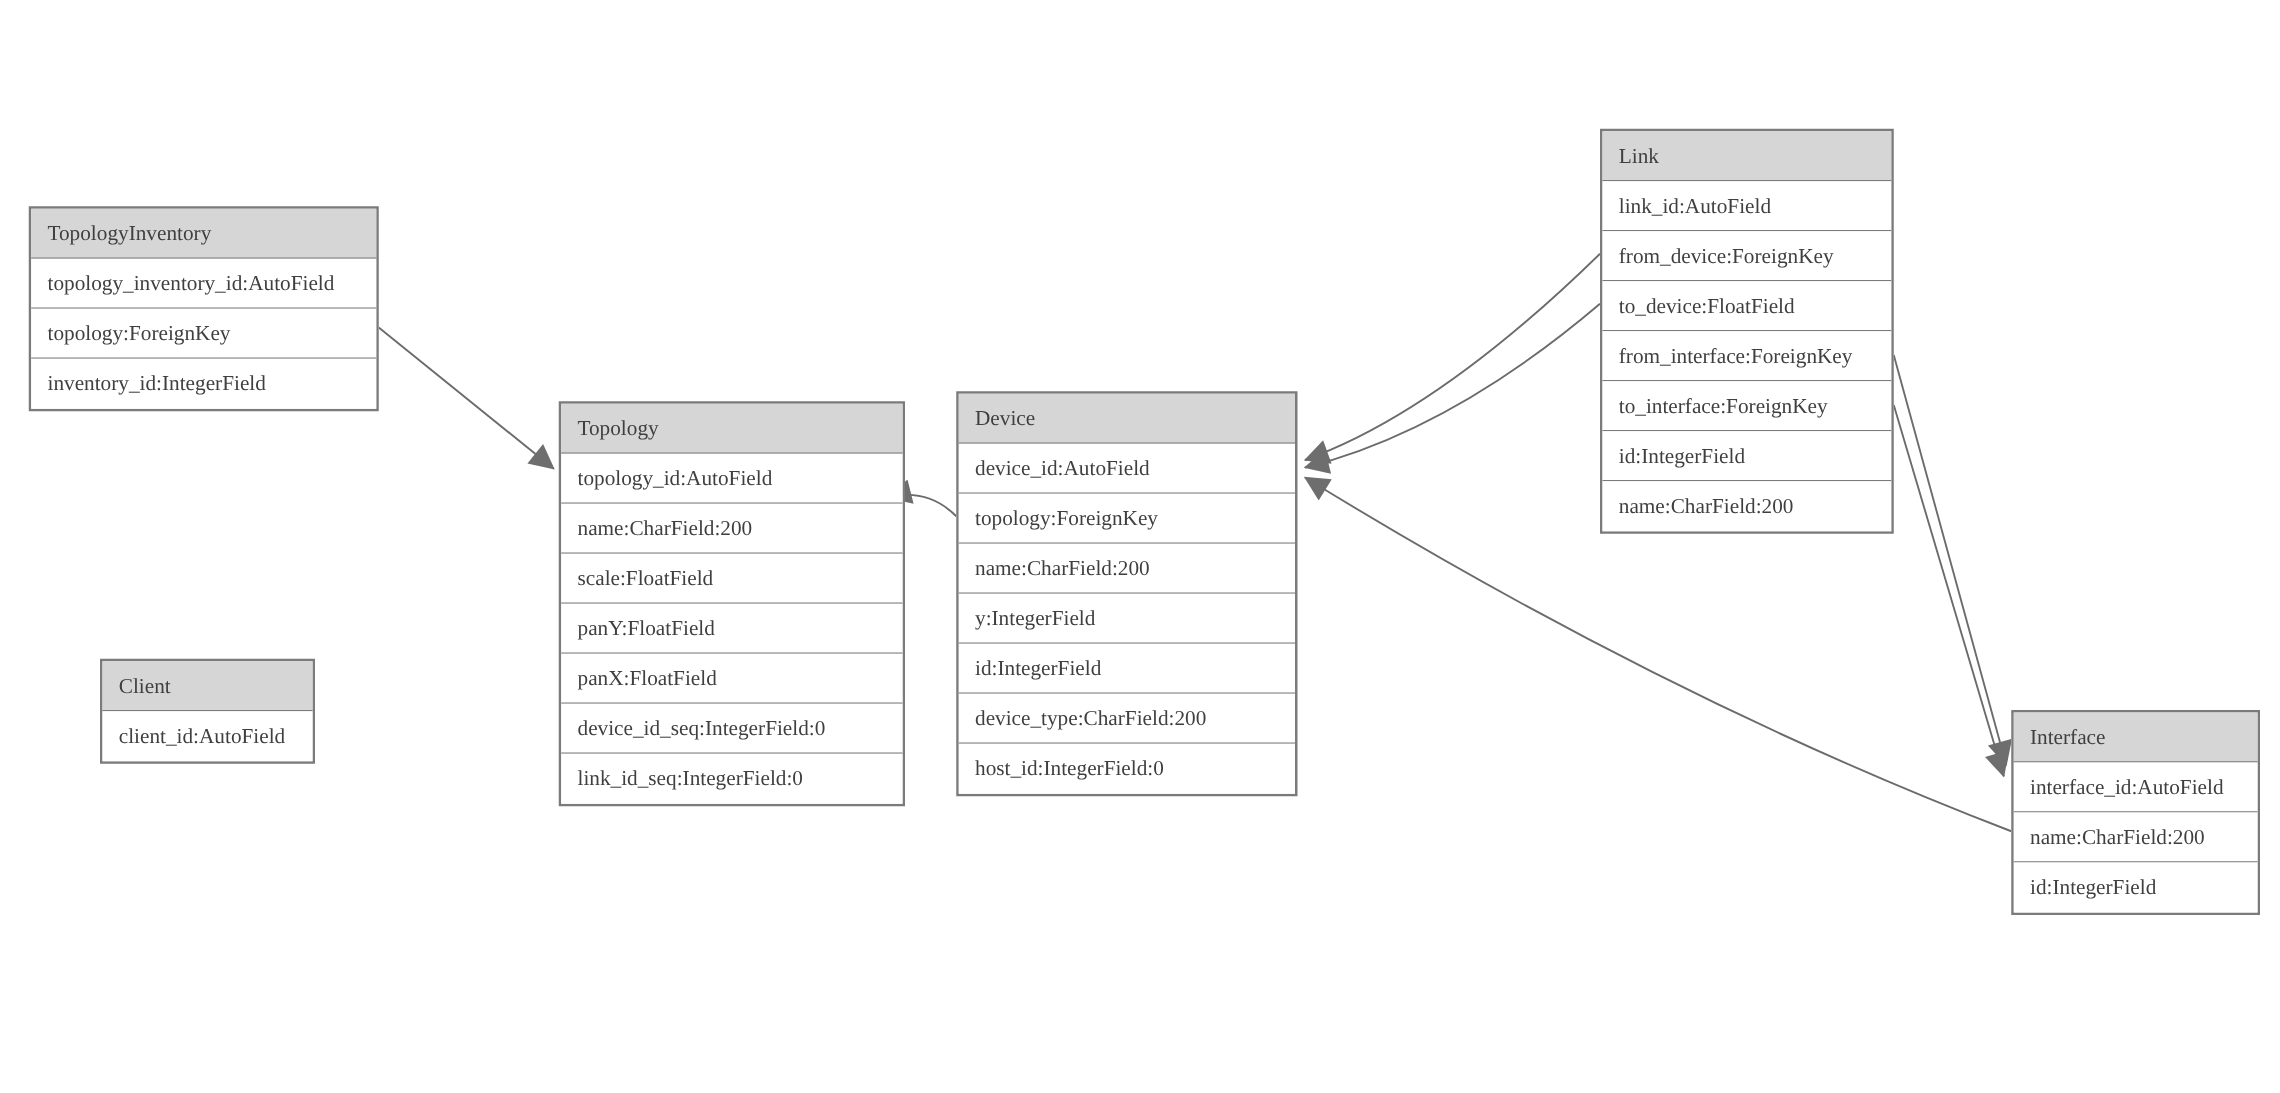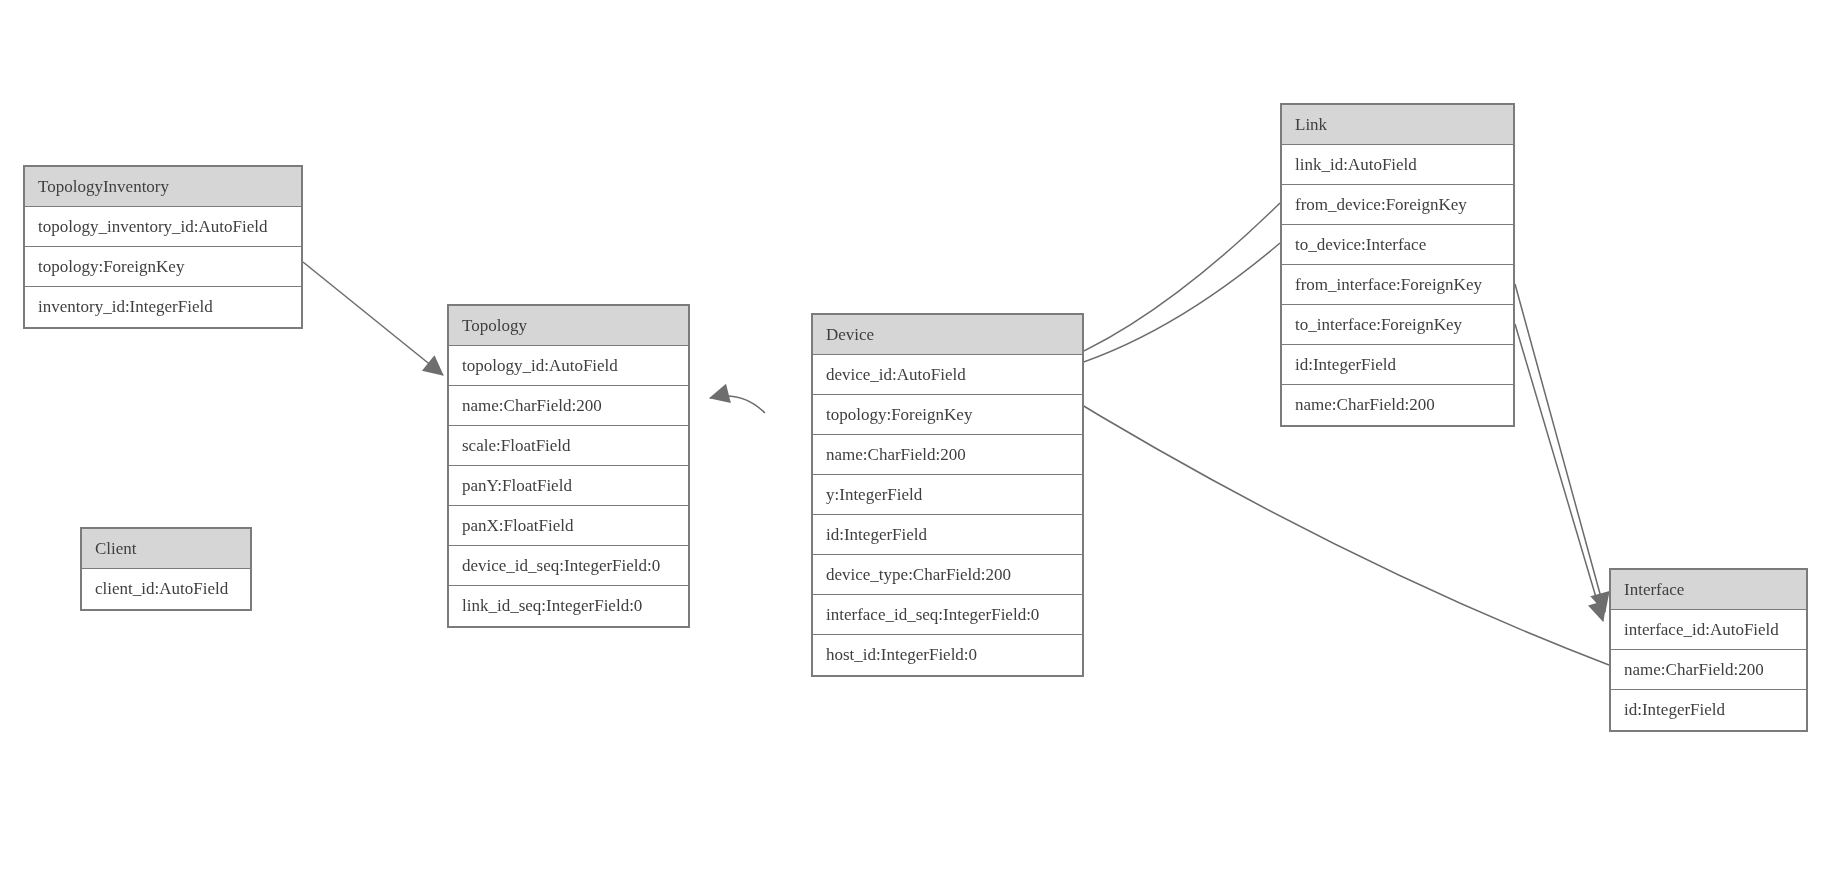--- a/index.html
+++ b/index.html
@@ -83,50 +83,49 @@
       </g>
   </svg>
 
   <div id="entities-layer">
       <div class="entity" style="left: 23px; top: 165px; width: 280px;">
         <div class="entity-header">TopologyInventory</div>
         <div class="entity-field">topology_inventory_id:AutoField</div>
         <div class="entity-field">topology:ForeignKey</div>
         <div class="entity-field">inventory_id:IntegerField</div>
       </div>
-      <div class="entity" style="left: 447px; top: 304px; width: 243px;">
+      <div class="entity" style="left: 447px; top: 321px; width: 277px;">
         <div class="entity-header">Topology</div>
         <div class="entity-field">topology_id:AutoField</div>
         <div class="entity-field">name:CharField:200</div>
         <div class="entity-field">scale:FloatField</div>
         <div class="entity-field">panY:FloatField</div>
         <div class="entity-field">panX:FloatField</div>
         <div class="entity-field">device_id_seq:IntegerField:0</div>
         <div class="entity-field">link_id_seq:IntegerField:0</div>
       </div>
       <div class="entity" style="left: 80px; top: 527px; width: 172px;">
         <div class="entity-header">Client</div>
         <div class="entity-field">client_id:AutoField</div>
       </div>
-      <div class="entity" style="left: 765px; top: 313px; width: 273px; margin-left: 46px;">
+      <div class="entity" style="left: 765px; top: 313px; width: 273px;">
         <div class="entity-header">Device</div>
         <div class="entity-field">device_id:AutoField</div>
         <div class="entity-field">topology:ForeignKey</div>
         <div class="entity-field">name:CharField:200</div>
         <div class="entity-field">y:IntegerField</div>
         <div class="entity-field">id:IntegerField</div>
         <div class="entity-field">device_type:CharField:200</div>
-        <div class="entity-field">interface_id_seq:IntegerField:0</div>
         <div class="entity-field">host_id:IntegerField:0</div>
       </div>
       <div class="entity" style="left: 1280px; top: 103px; width: 235px;">
         <div class="entity-header">Link</div>
         <div class="entity-field">link_id:AutoField</div>
         <div class="entity-field">from_device:ForeignKey</div>
-        <div class="entity-field">to_device:Interface</div>
+        <div class="entity-field">to_device:FloatField</div>
         <div class="entity-field">from_interface:ForeignKey</div>
         <div class="entity-field">to_interface:ForeignKey</div>
         <div class="entity-field">id:IntegerField</div>
         <div class="entity-field">name:CharField:200</div>
       </div>
       <div class="entity" style="left: 1609px; top: 568px; width: 199px;">
         <div class="entity-header">Interface</div>
         <div class="entity-field">interface_id:AutoField</div>
         <div class="entity-field">name:CharField:200</div>
         <div class="entity-field">id:IntegerField</div>

